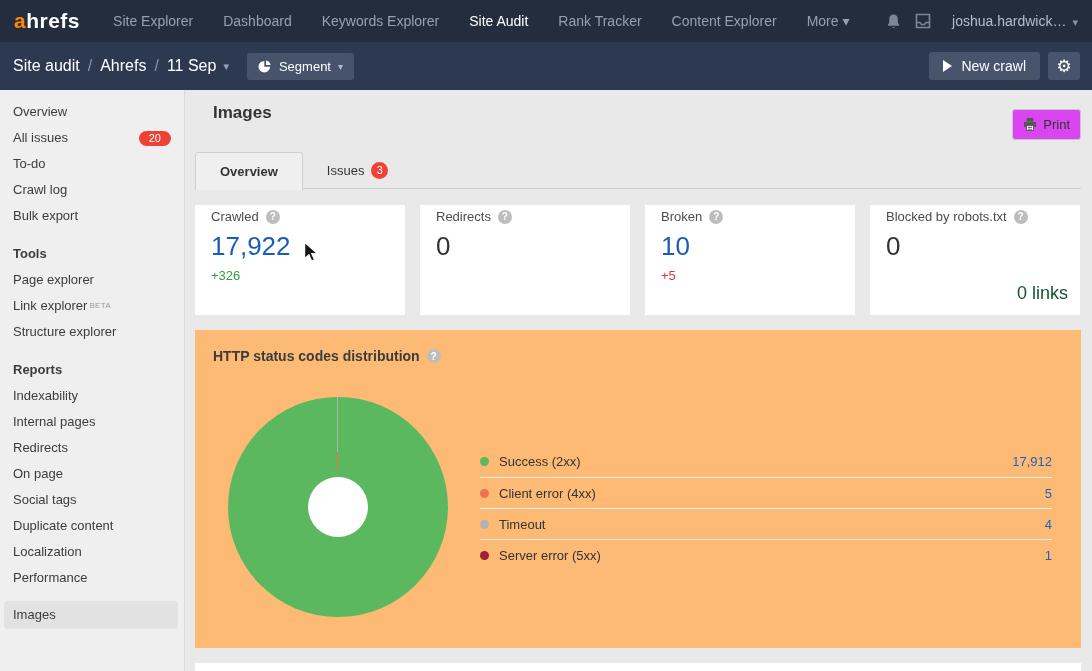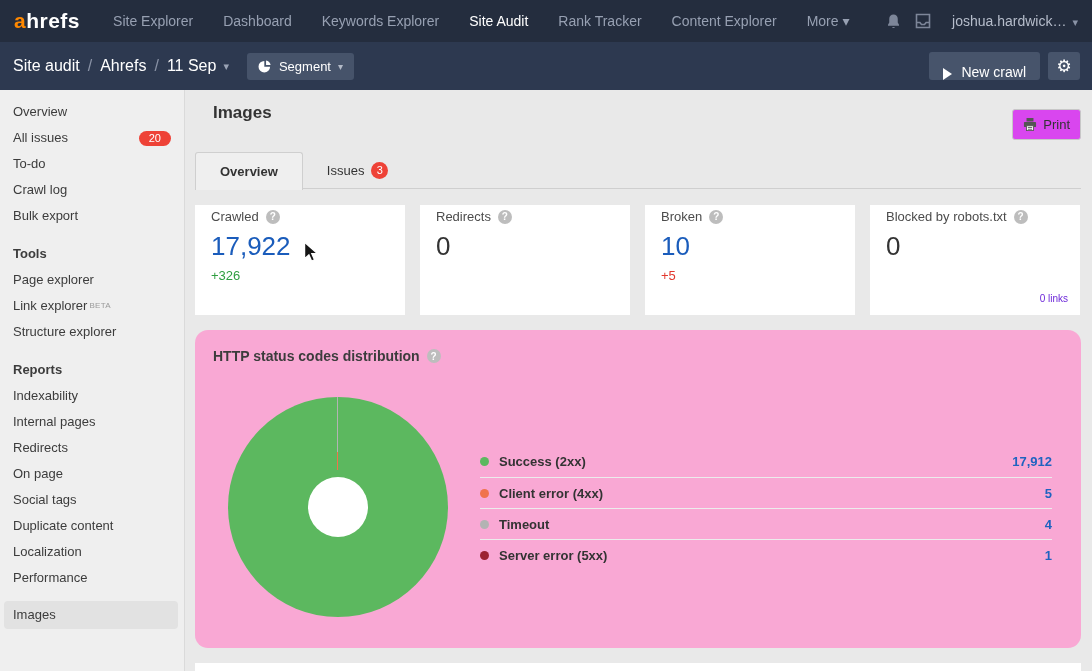--- a/index.html
+++ b/index.html
@@ -23,21 +23,21 @@
   .subnav { position:absolute; top:42px; left:0; width:1092px; height:48px;
     background:#2d3950; display:flex; align-items:center; }
   .breadcrumb { margin-left:13px; font-size:16px; color:#fff; display:flex; align-items:center; }
   .breadcrumb .sep { color:#8a93a6; margin:0 8px; }
   .breadcrumb .caret { color:#9aa3b5; font-size:11px; margin-left:7px; }
   .seg-btn { margin-left:18px; background:#46536a; border-radius:3px; height:27px;
     display:flex; align-items:center; padding:0 11px; color:#fff; font-size:13px; cursor:pointer; }
   .seg-btn .caret { color:#b3bac7; font-size:10px; margin-left:7px; }
   .subnav-right { margin-left:auto; display:flex; align-items:center; margin-right:12px; }
   .newcrawl-btn { background:#47546b; border-radius:3px; height:28px; display:flex;
-    align-items:flex-end; padding:0 14px; color:#fff; font-size:14px; cursor:pointer; }
+    align-items:center; padding:0 14px; color:#fff; font-size:14px; cursor:pointer; }
   .play-tri { width:0; height:0; border-left:9px solid #fff; border-top:6px solid transparent;
     border-bottom:6px solid transparent; margin-right:9px; }
   .gear-btn { background:#47546b; border-radius:3px; width:32px; height:28px; margin-left:8px;
     display:flex; align-items:center; justify-content:center; color:#fff; font-size:17px; cursor:pointer; }
 
   
   .sidebar { position:absolute; top:90px; left:0; width:185px; height:581px;
     background:#efefef; border-right:1px solid #dadada; padding-top:9px; }
   .side-item { font-size:13px; color:#3c3c3c; height:26px; line-height:26px;
     padding-left:13px; display:flex; align-items:center; cursor:pointer; }
@@ -66,35 +66,35 @@
     border-radius:9px; display:flex; align-items:center; justify-content:center; margin-left:7px; padding:0 4px; }
 
   .cards { position:absolute; top:115px; left:9px; width:886px; display:flex; gap:15px; }
   .stat-card { background:#fff; width:210px; height:110px; position:relative; padding:4px 16px; }
   .stat-label { font-size:13px; color:#4c4c4c; display:flex; align-items:center; }
   .stat-value { font-size:26px; color:#333; margin-top:7px; }
   .stat-value.blue { color:#1a5cbb; cursor:pointer; }
   .stat-delta { font-size:13px; margin-top:6px; }
   .stat-delta.green { color:#2f9e41; }
   .stat-delta.red { color:#e2382e; }
-  .stat-footer { position:absolute; right:12px; bottom:11px; font-size:10px; color:#6d28d9;margin-left:24px; }
+  .stat-footer { position:absolute; right:12px; bottom:11px; font-size:18px; color:#14532d;margin-left:24px; }
 
   .help { display:inline-flex; width:14px; height:14px; border-radius:50%; background:#bdbdbd;
     color:#fff; font-size:10px; font-weight:bold; align-items:center; justify-content:center;
     margin-left:7px; cursor:pointer; }
 
-  .http-card { position:absolute; top:240px; left:9px; width:886px; height:318px; background:#f9a8d4;border-radius:13px; }
+  .http-card { position:absolute; top:240px; left:9px; width:886px; height:318px; background:#fdba74; }
   .http-title { position:absolute; top:18px; left:18px; font-size:14px; font-weight:bold; color:#3c3c3c;
     display:flex; align-items:center; }
   .donut-wrap { position:absolute; top:67px; left:33px; width:220px; height:220px; }
   .donut { width:220px; height:220px; border-radius:50%; }
   .donut-hole { position:absolute; top:80px; left:80px; width:60px; height:60px;
     border-radius:50%; background:#fff; }
   .legend { position:absolute; top:116px; left:285px; width:572px; }
-  .legend-row { display:flex; align-items:center; height:31px; border-top:1px solid #ececec; cursor:default;font-weight:bold; }
+  .legend-row { display:flex; align-items:center; height:31px; border-top:1px solid #ececec; cursor:default; }
   .legend-row:first-child { border-top:none; }
   .legend-dot { width:9px; height:9px; border-radius:50%; margin-right:10px; }
   .legend-label { font-size:13px; color:#333; }
   .legend-value { margin-left:auto; font-size:13px; color:#1f63c0; cursor:pointer; }
 
   .next-card-partial { position:absolute; top:573px; left:9px; width:886px; height:8px; background:#fff; }
 
   .cursor { position:absolute; left:303px; top:241px; z-index:99; pointer-events:none; }
 </style>
 </head>

